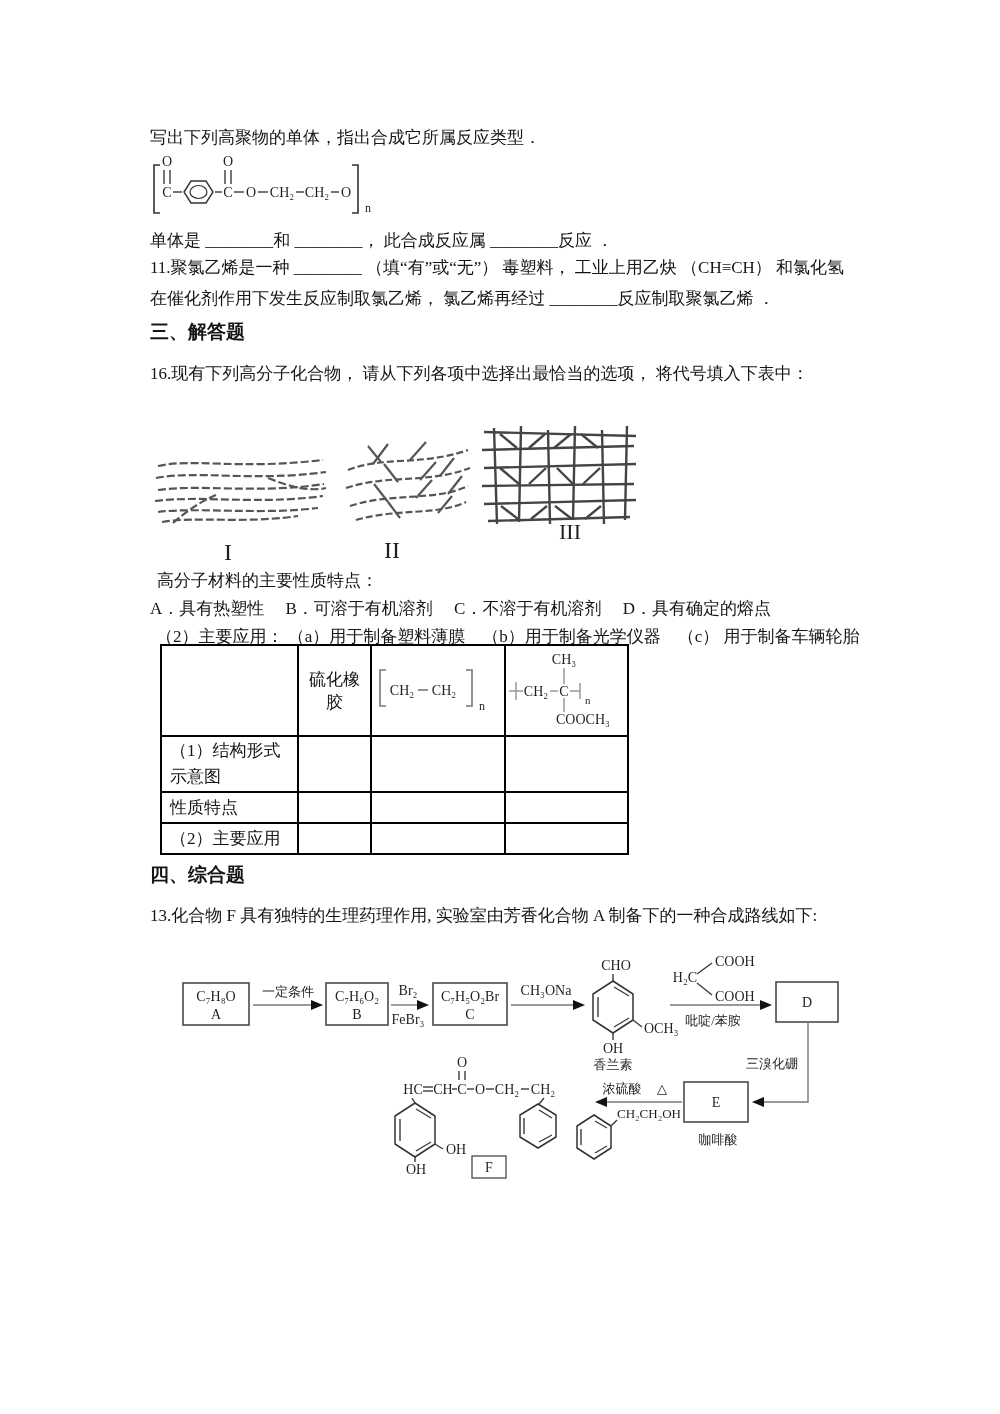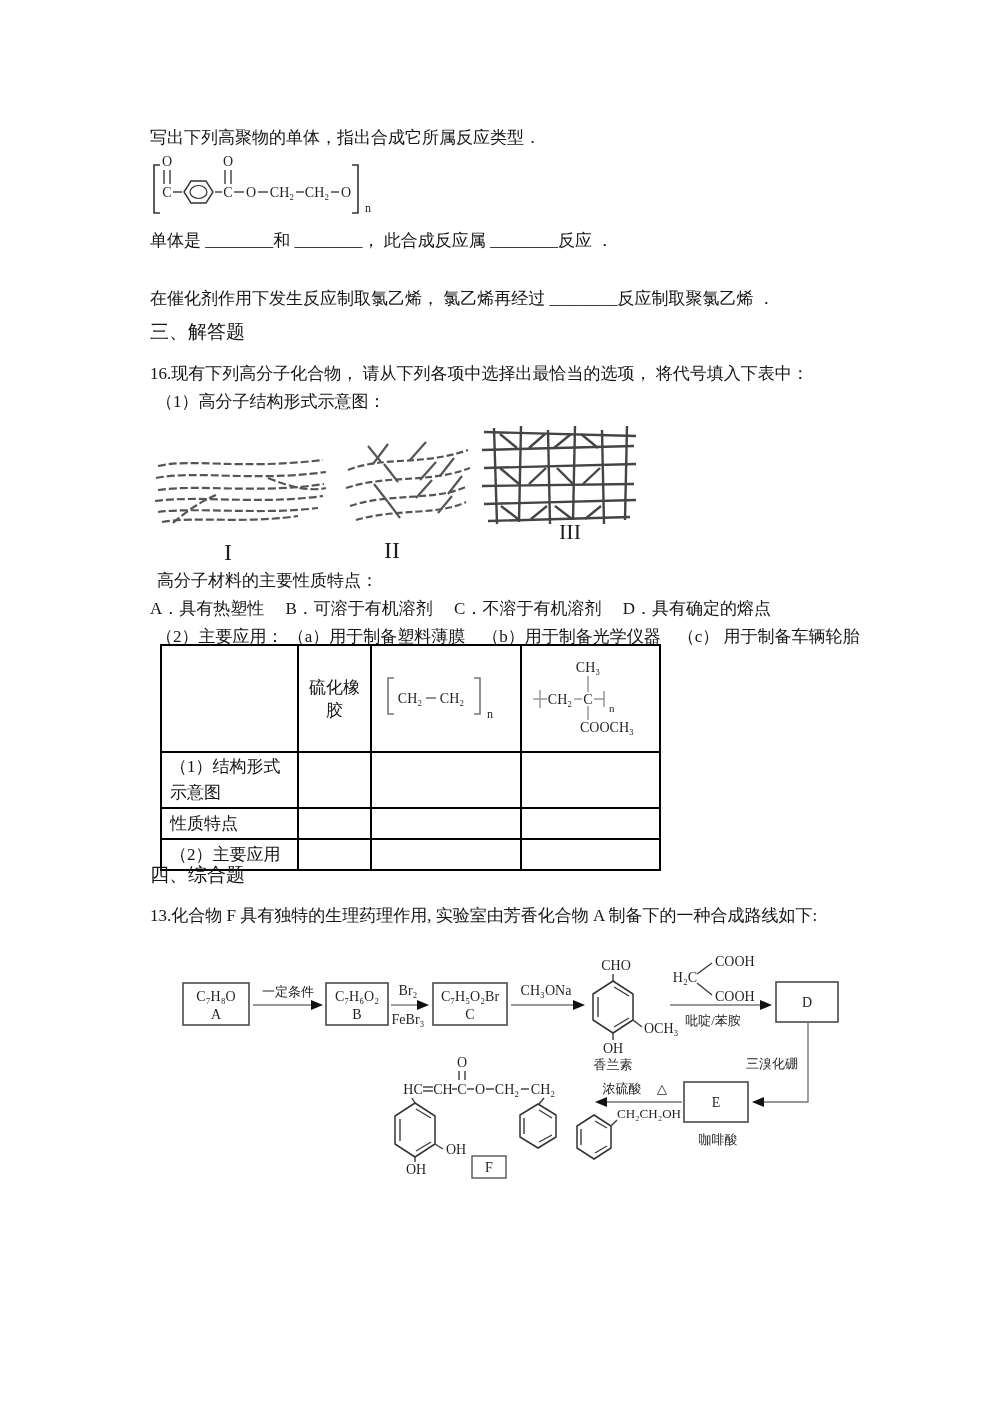--- a/index.html
+++ b/index.html
@@ -1,24 +1,24 @@
 <!DOCTYPE html>
 <html><head>
 <meta charset="utf-8">
 <style>
   html,body{margin:0;padding:0;background:#ffffff;}
   .page{position:relative;width:1000px;height:1414px;background:#fff;overflow:hidden;
         font-family:"Liberation Serif","DejaVu Serif",serif;color:#151515;}
   .t{position:absolute;font-size:17px;line-height:30px;white-space:nowrap;}
-  .h{font-weight:normal;font-size:19px;}
+  .h{font-weight:bold;font-size:19px;}
   .abs{position:absolute;}
   .qtable{position:absolute;left:160px;top:644px;border-collapse:collapse;table-layout:fixed;}
   .qtable td{border:2px solid #000;padding:1px 8px;font-size:17px;vertical-align:middle;
              font-family:"Liberation Serif","DejaVu Serif",serif;}
-  .qtable td.struct{text-align:center;padding:8px;margin-left:36px;}
+  .qtable td.struct{text-align:center;padding:0;margin-left:36px;}
   svg text{font-family:"Liberation Serif","DejaVu Serif",serif;fill:#1f1f1f;}
   svg .cjk{font-size:13px;}
   svg .frm{font-size:14px;}
   svg .box{fill:none;stroke:#4a4a4a;stroke-width:1.6;}
   svg .bond{stroke:#3c3c3c;stroke-width:1.4;fill:none;}
   svg .arrowline{stroke:#777;stroke-width:1.4;}
   svg .head{fill:#111;stroke:none;}
 </style>
 </head>
 <body>
@@ -54,26 +54,26 @@
     <line class="bond" x1="183" y1="44" x2="191" y2="44"></line>
     <text class="frm" x="198" y="49" text-anchor="middle">O</text>
     <g>
       <path d="M204,17 L210,17 L210,65 L204,65" fill="none" stroke="#333" stroke-width="1.6"></path>
     </g>
     <text x="217" y="64" font-size="12">n</text>
   </svg>
 
   <div class="t" style="left:150px;top:226px">单体是 ________和 ________， 此合成反应属 ________反应 ．</div>
 
+  <div class="t" style="left:150px;top:253px">11.聚氯乙烯是一种 ________ （填“有”或“无”） 毒塑料， 工业上用乙炔 （CH≡CH） 和氯化氢</div>
   <div class="t" style="left:150px;top:284px">在催化剂作用下发生反应制取氯乙烯， 氯乙烯再经过 ________反应制取聚氯乙烯 ．</div>
 
   <div class="t h" style="left:150px;top:317px">三、解答题</div>
 
   <div class="t" style="left:150px;top:359px">16.现有下列高分子化合物， 请从下列各项中选择出最恰当的选项， 将代号填入下表中：</div>
-  <div class="t" style="left:156px;top:387px">（1）高分子结构形式示意图：</div>
 
   <svg class="abs" style="left:148px;top:418px" width="500" height="150" viewBox="0 0 500 150">
     <g stroke="#555" stroke-width="2.2" fill="none" stroke-dasharray="8 3">
       <path d="M10,48 C45,40 90,52 175,42"></path>
       <path d="M8,60 C50,52 105,64 178,54"></path>
       <path d="M10,72 C55,66 110,76 176,66"></path>
       <path d="M7,83 C55,77 110,87 175,78"></path>
       <path d="M10,94 C50,89 115,97 170,90"></path>
       <path d="M14,104 C50,98 95,106 150,98"></path>
       <path d="M25,105 C40,92 52,84 68,77"></path>

